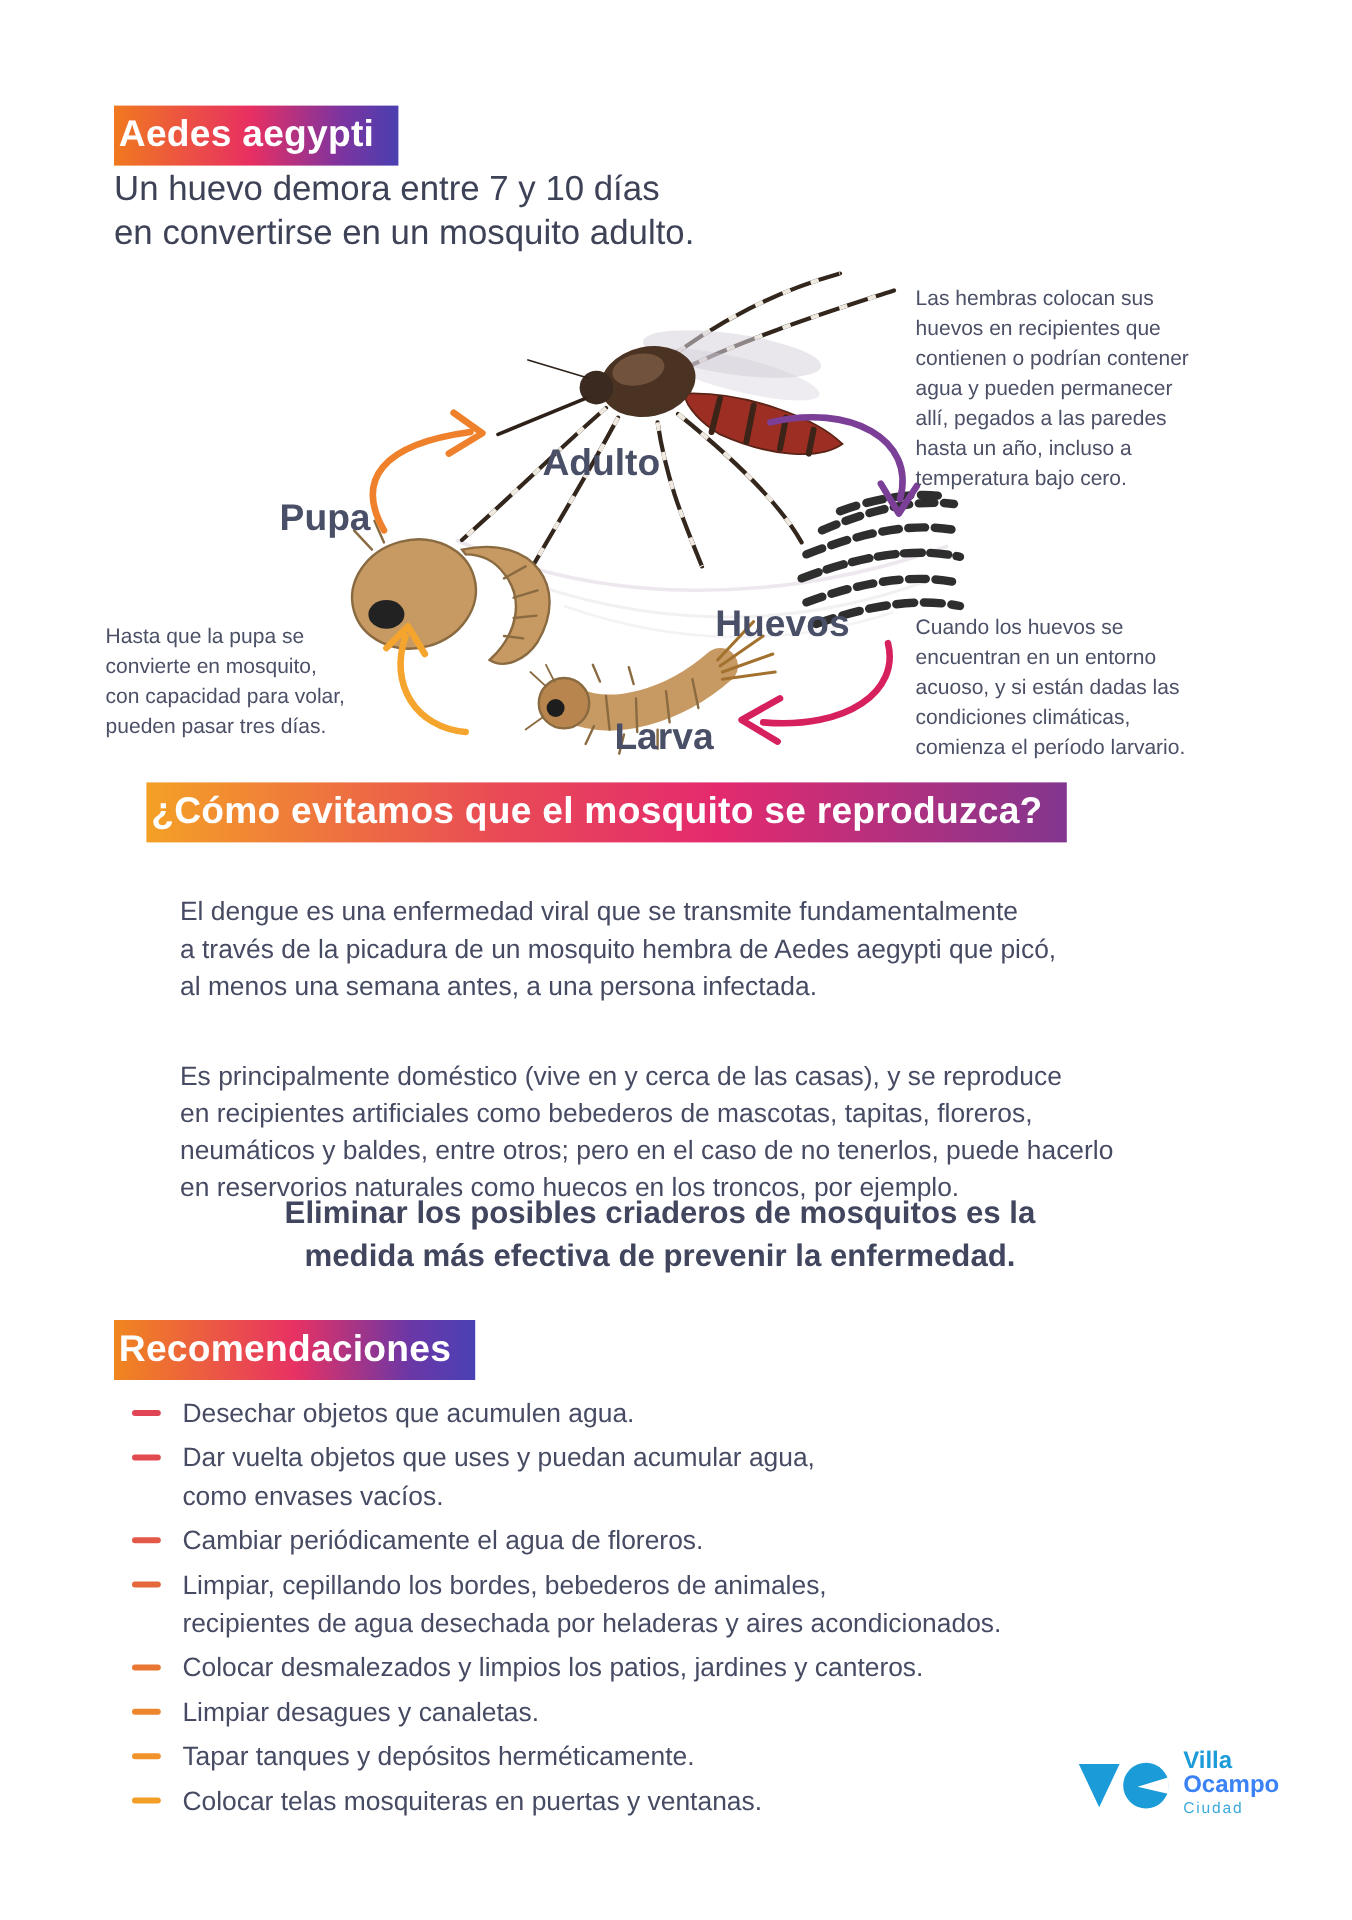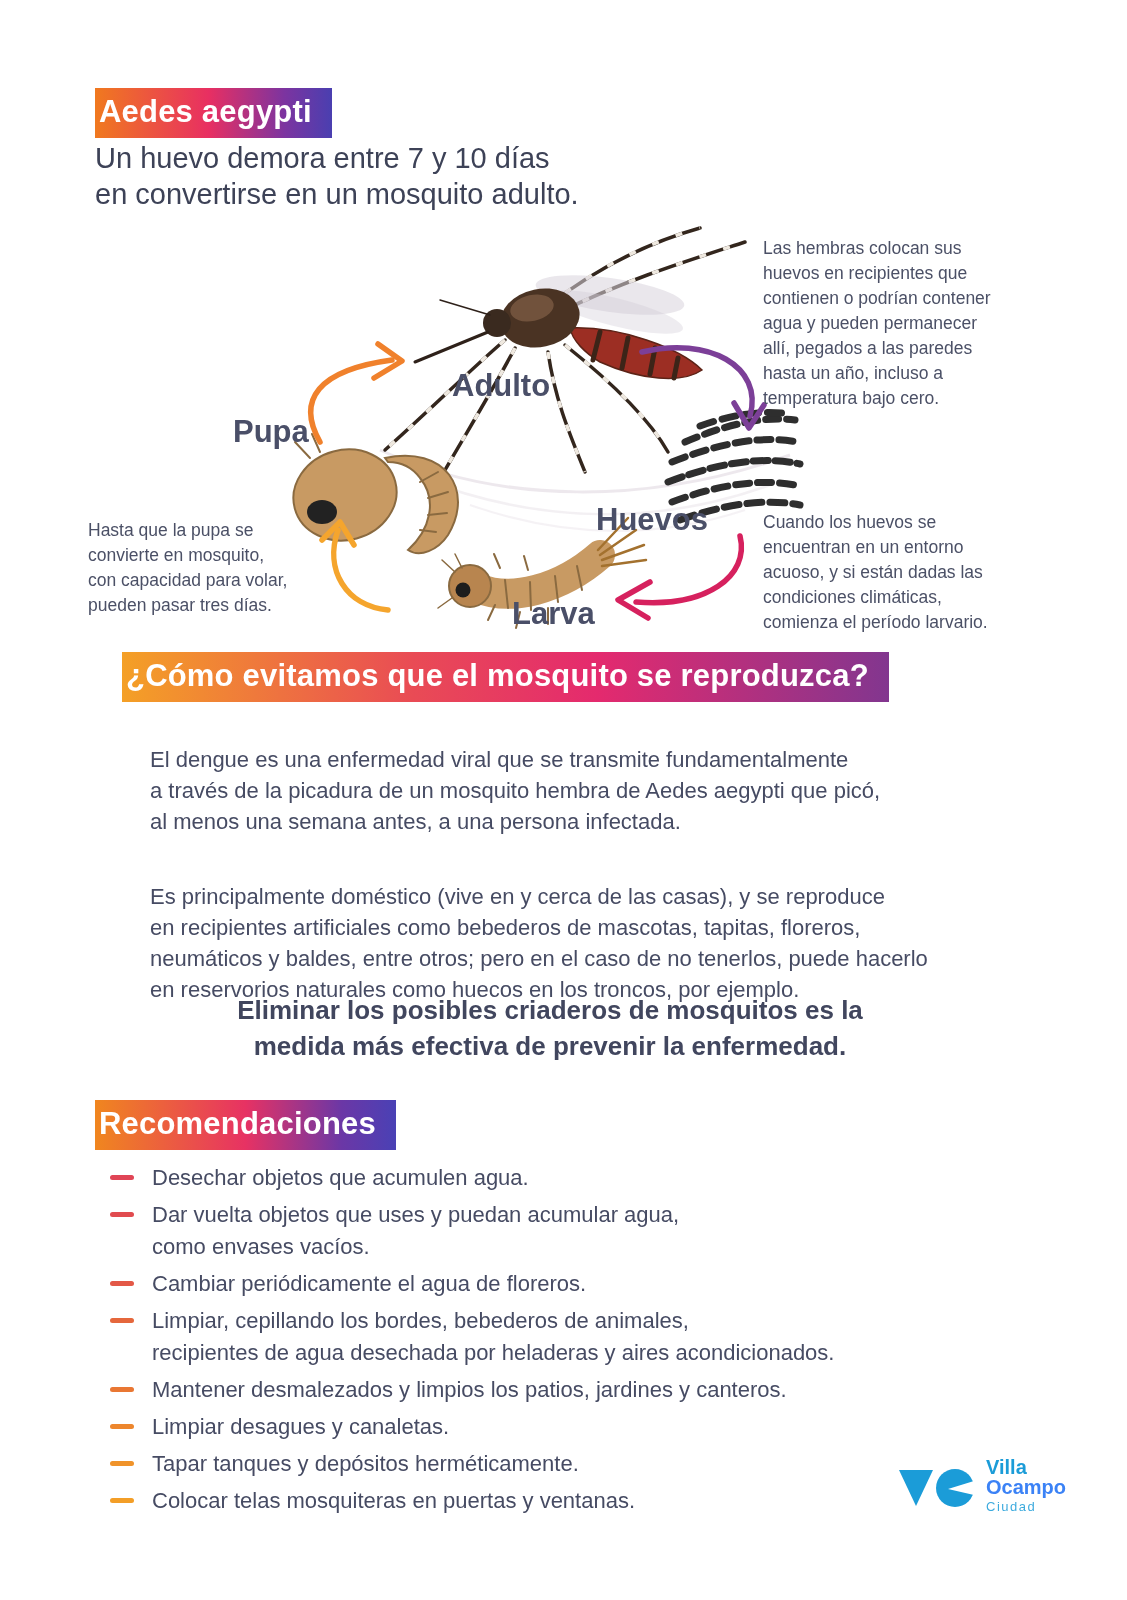--- a/index.html
+++ b/index.html
@@ -213,21 +213,21 @@
     </div>
 
     <div class="rec-item">
       <span class="rec-bullet" style="background: rgb(229, 103, 60);"></span>
       <span class="rec-text">Limpiar, cepillando los bordes, bebederos de animales,
 recipientes de agua desechada por heladeras y aires acondicionados.</span>
     </div>
 
     <div class="rec-item">
       <span class="rec-bullet" style="background: rgb(233, 119, 51);"></span>
-      <span class="rec-text">Mantener desmalezados y limpios los patios, jardines y canteros.</span>
+      <span class="rec-text">Colocar desmalezados y limpios los patios, jardines y canteros.</span>
     </div>
 
     <div class="rec-item">
       <span class="rec-bullet" style="background: rgb(237, 134, 45);"></span>
       <span class="rec-text">Limpiar desagues y canaletas.</span>
     </div>
 
     <div class="rec-item">
       <span class="rec-bullet" style="background: rgb(240, 147, 42);"></span>
       <span class="rec-text">Tapar tanques y depósitos herméticamente.</span>

